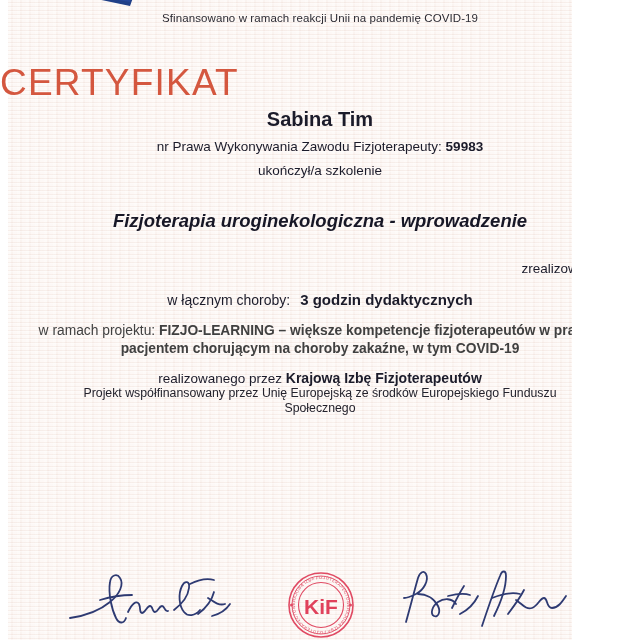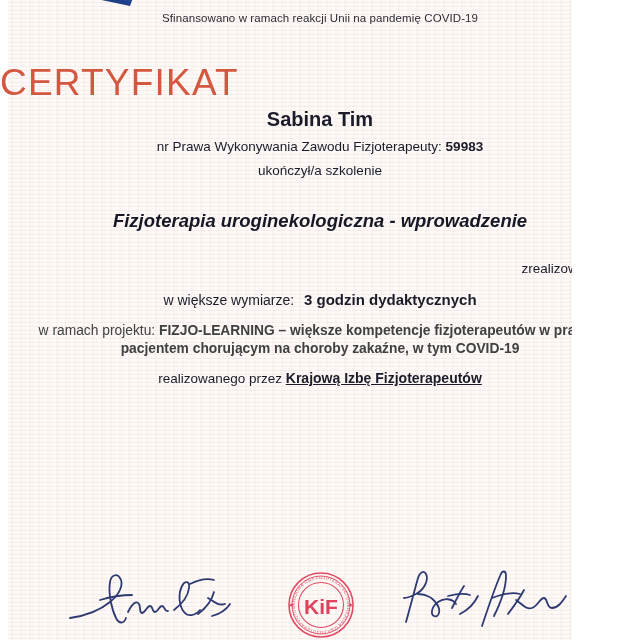--- a/index.html
+++ b/index.html
@@ -164,21 +164,21 @@
 
   .organizer {
     position: absolute;
     left: 36px;
     top: 370px;
     width: 568px;
     text-align: center;
     font-size: 13.5px;
     color: #1b1b2a;
   }
-  .organizer b { font-weight: bold; font-size: 14px; text-decoration: underline; }
+  .organizer b { font-weight: bold; font-size: 14px; }
 
   .cofunding {
     position: absolute;
     left: 60px;
     top: 386px;
     width: 520px;
     text-align: center;
     font-size: 12.3px;
     line-height: 15px;
     color: #23222c;
@@ -252,34 +252,35 @@
     <b>59983</b>
   </div>
 
   <div class="completed">ukończył/a szkolenie</div>
 
   <div class="course">Fizjoterapia uroginekologiczna - wprowadzenie</div>
 
   <div class="mode">zrealizowane online</div>
 
   <div class="hours">
-    <span>w większe wymiarze:</span>
+    <span>w łącznym choroby:</span>
     <b>3 godzin dydaktycznych</b>
   </div>
 
   <div class="project">
     <span>w ramach projektu:</span>
     <b>FIZJO-LEARNING – większe kompetencje fizjoterapeutów w pracy z pacjentem chorującym na choroby zakaźne, w tym COVID-19</b>
   </div>
 
   <div class="organizer">
     <span>realizowanego przez</span>
     <b>Krajową Izbę Fizjoterapeutów</b>
   </div>
 
+  <div class="cofunding">Projekt współfinansowany przez Unię Europejską ze środków Europejskiego Funduszu Społecznego</div>
 
   <div class="sign-left">
     <svg width="178" height="70" viewBox="0 0 178 70" xmlns="http://www.w3.org/2000/svg">
       <g fill="none" stroke="#2e3a72" stroke-width="1.8" stroke-linecap="round" stroke-linejoin="round">
         <path d="M8,52 C22,50 36,46 48,36 C58,28 62,18 58,12 C55,7 49,9 48,16 C46,28 50,44 54,52 C57,58 62,58 64,52"></path>
         <path d="M38,34 C48,31 60,29 70,29"></path>
         <path d="M66,46 C70,38 74,34 77,38 C79,42 77,47 80,47 C83,47 85,40 88,40 C91,40 90,46 93,46 C96,46 97,40 100,40 C103,40 102,46 106,45"></path>
         <path d="M112,44 C120,38 126,30 127,22 C128,15 123,14 120,20 C116,28 117,40 122,46 C126,51 133,50 138,44"></path>
         <path d="M128,18 C136,14 145,12 152,14"></path>
         <path d="M136,48 C144,42 150,34 152,26"></path>

